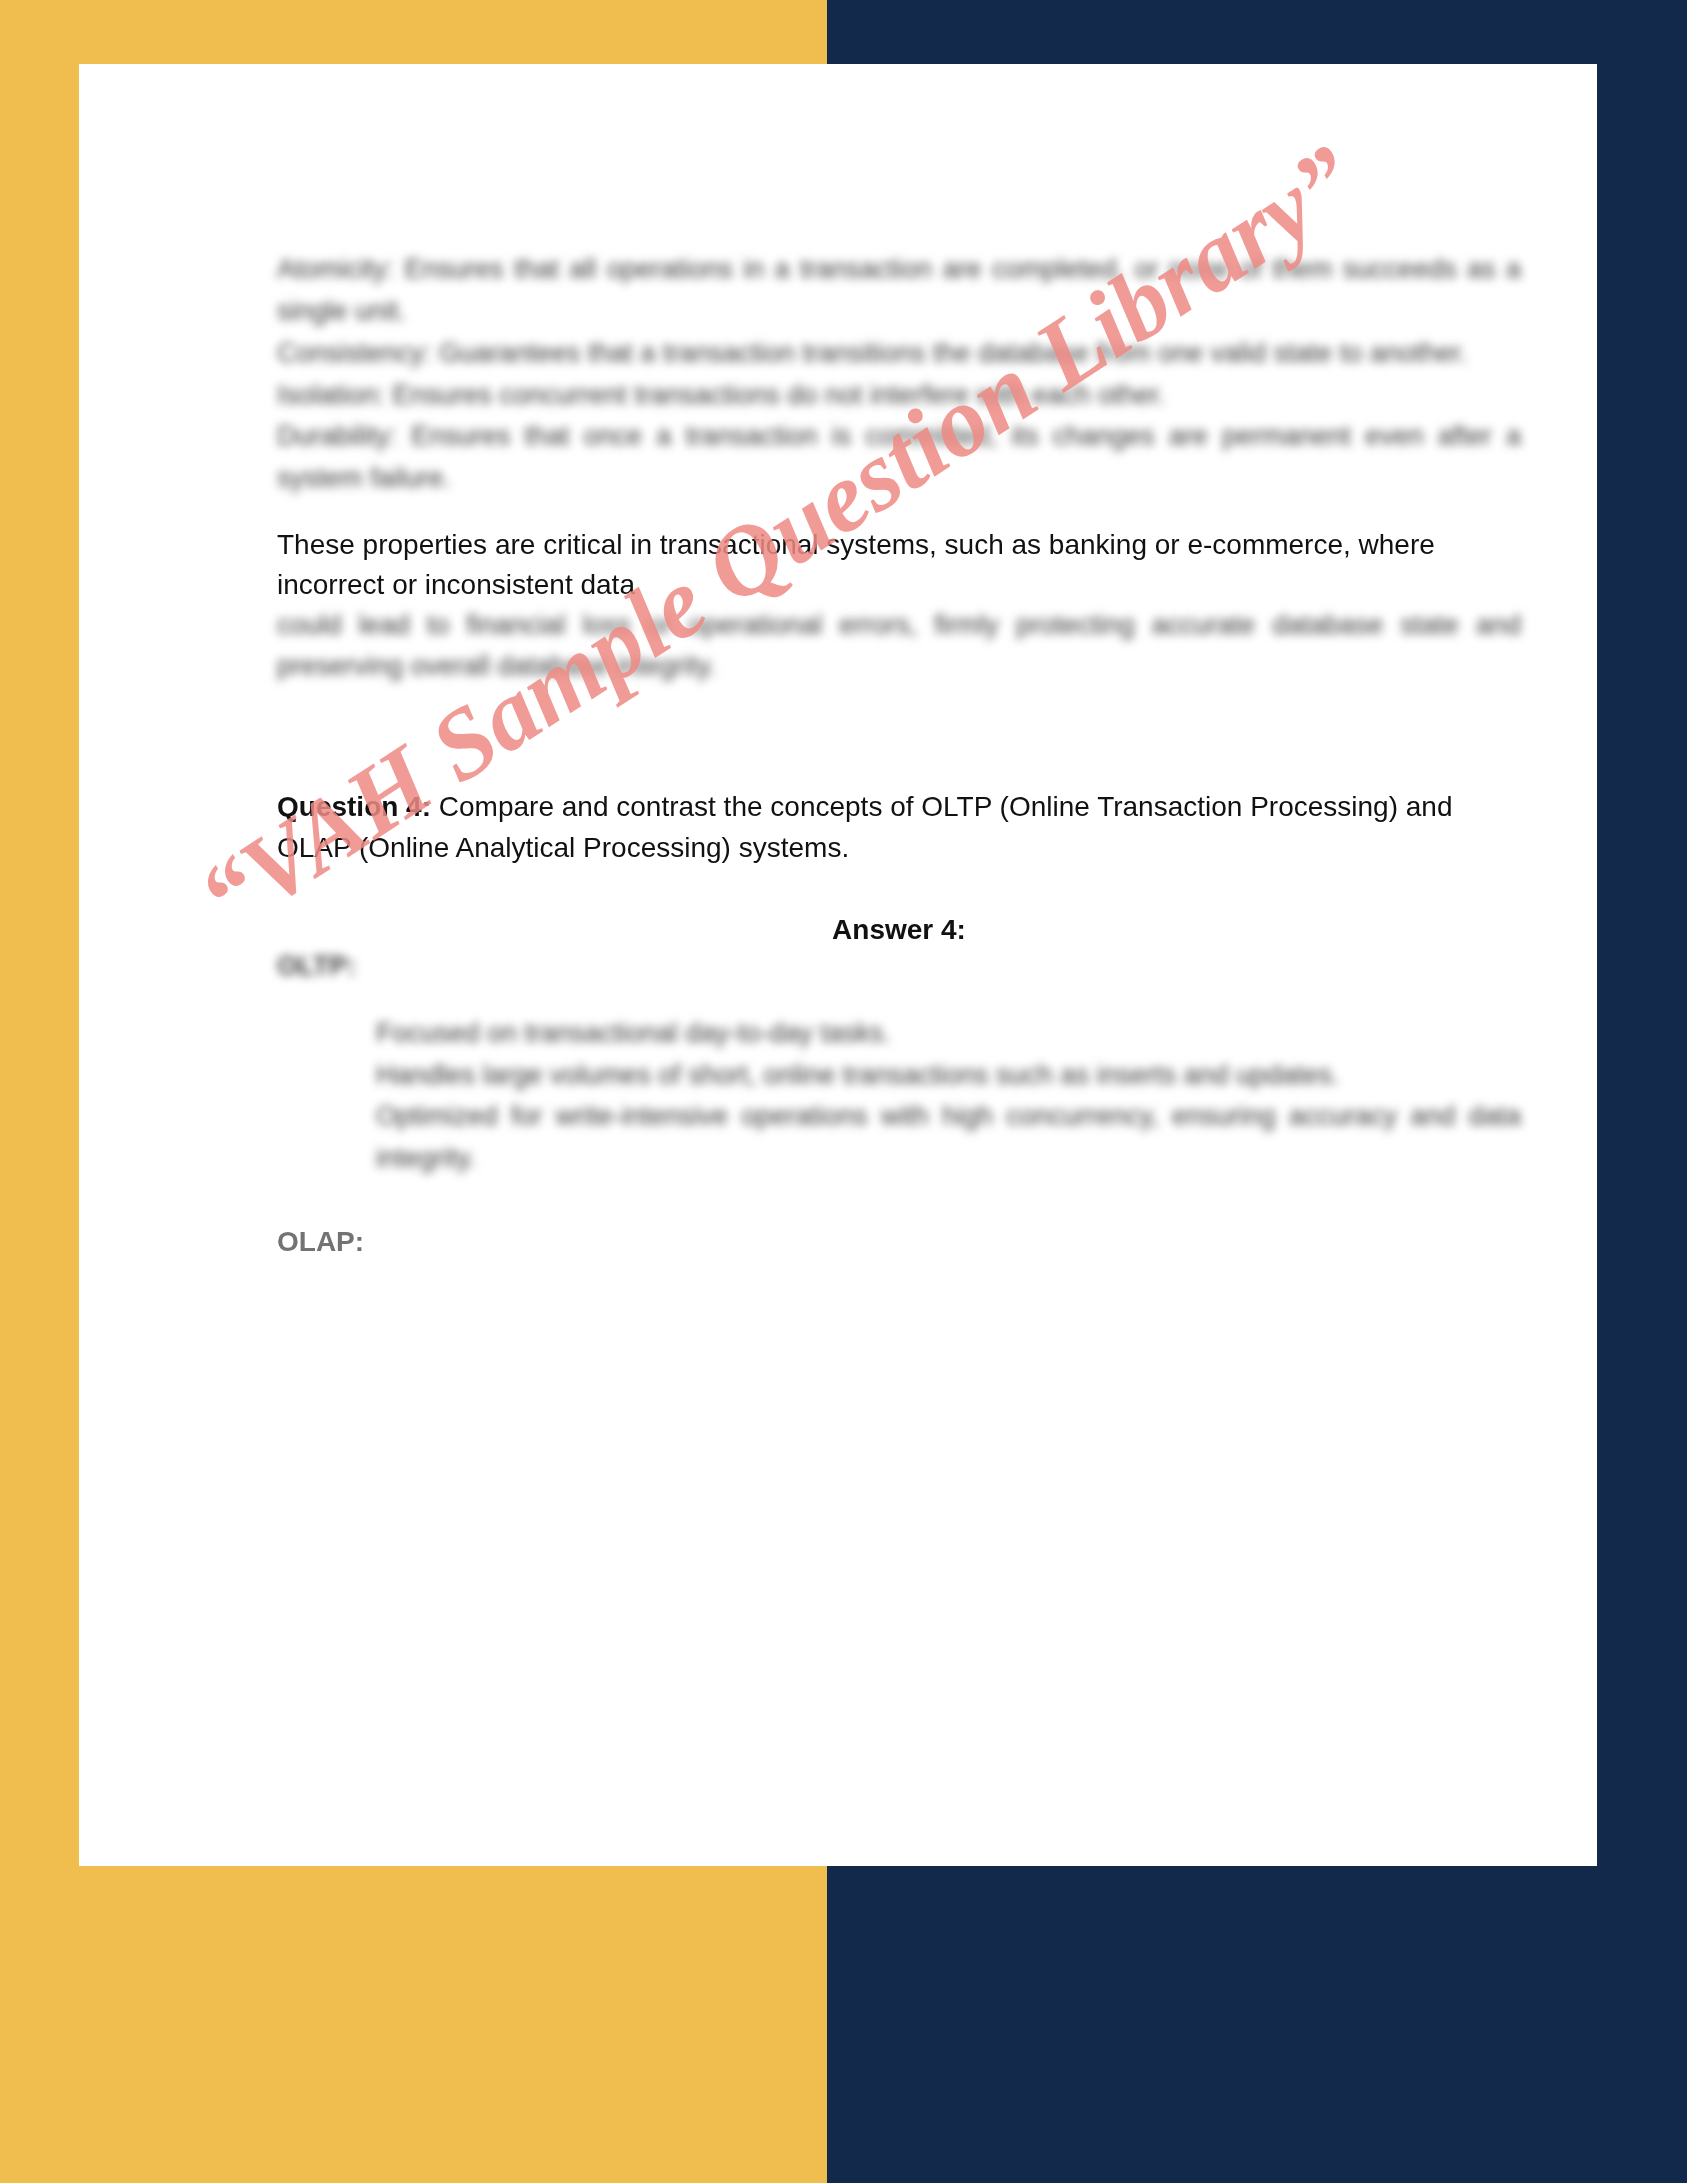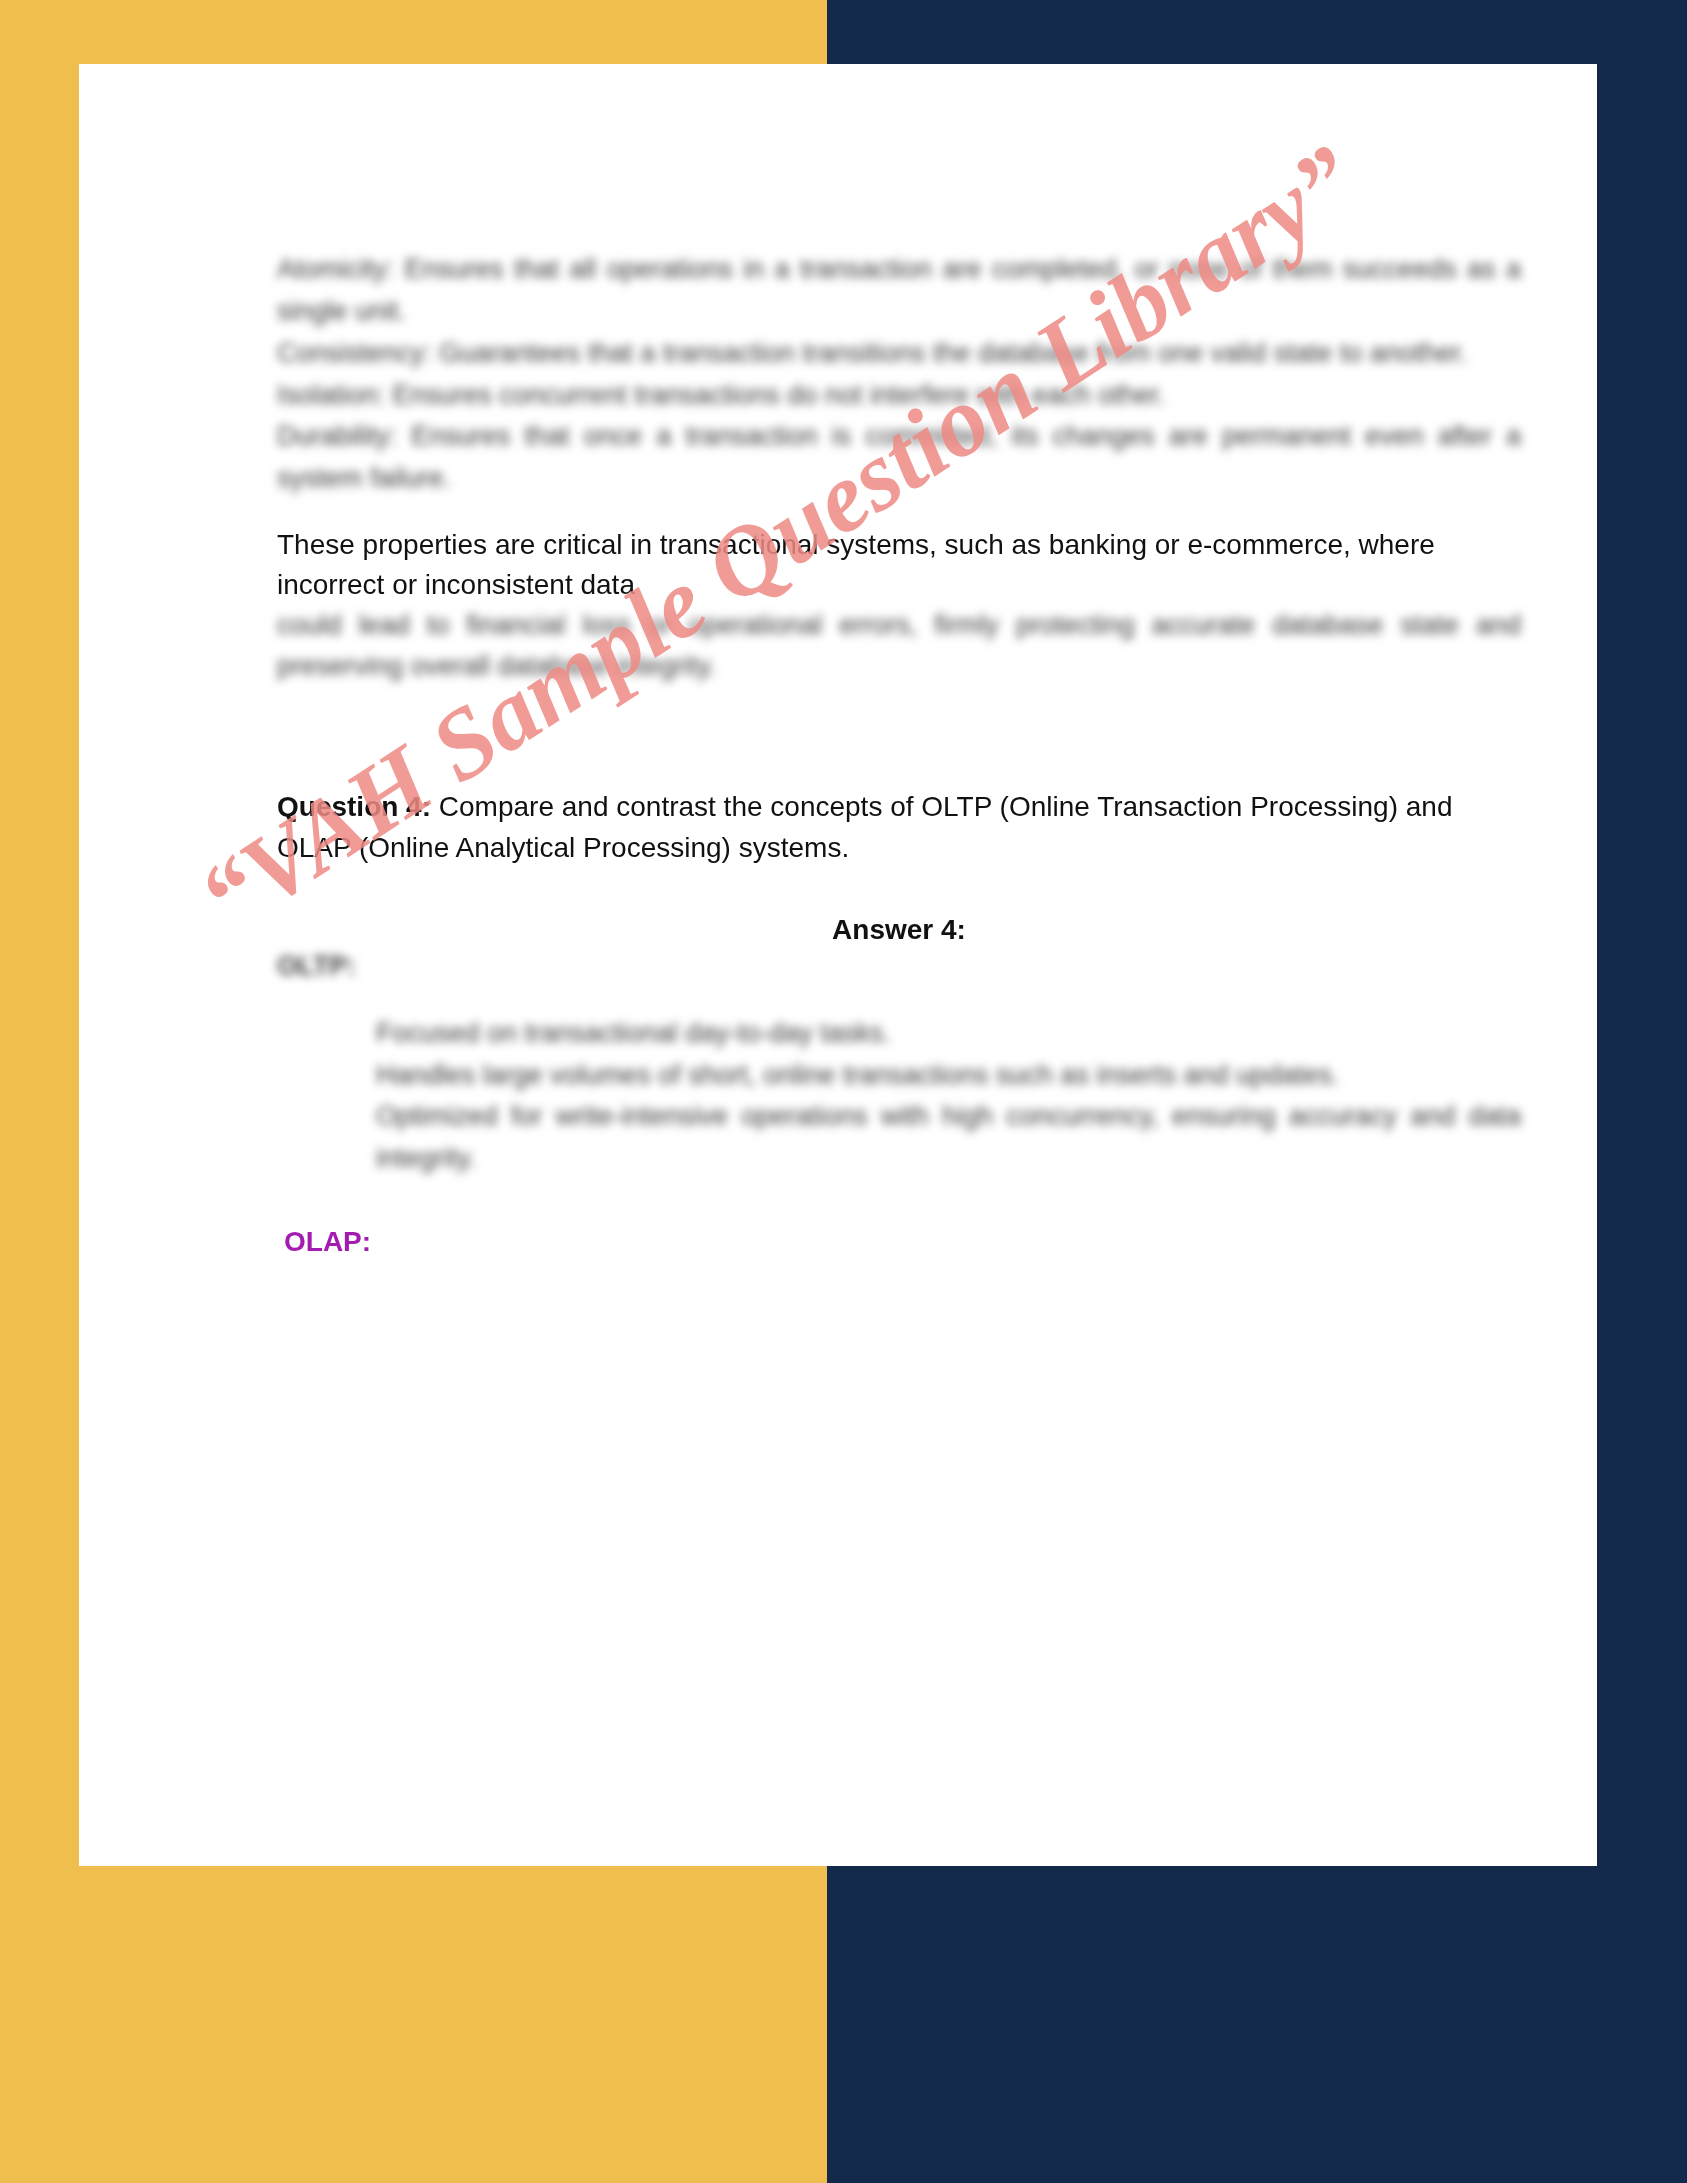--- a/index.html
+++ b/index.html
@@ -90,22 +90,21 @@
   .q-label { font-weight: bold; }
   .ans-label {
     font-size: 28px;
     font-weight: bold;
     color: #111;
     text-align: center;
   }
   .section-head {
     font-size: 28px;
     font-weight: bold;
-    color: #a21caf;
-    margin-left: 7px;
+    color: #737373;
   }
   .bullet-list {
     margin: 0;
     padding-left: 99px;
     font-size: 28px;
     line-height: 1.42;
     color: #111;
   }
   .bullet-list div { margin: 0; }
 

